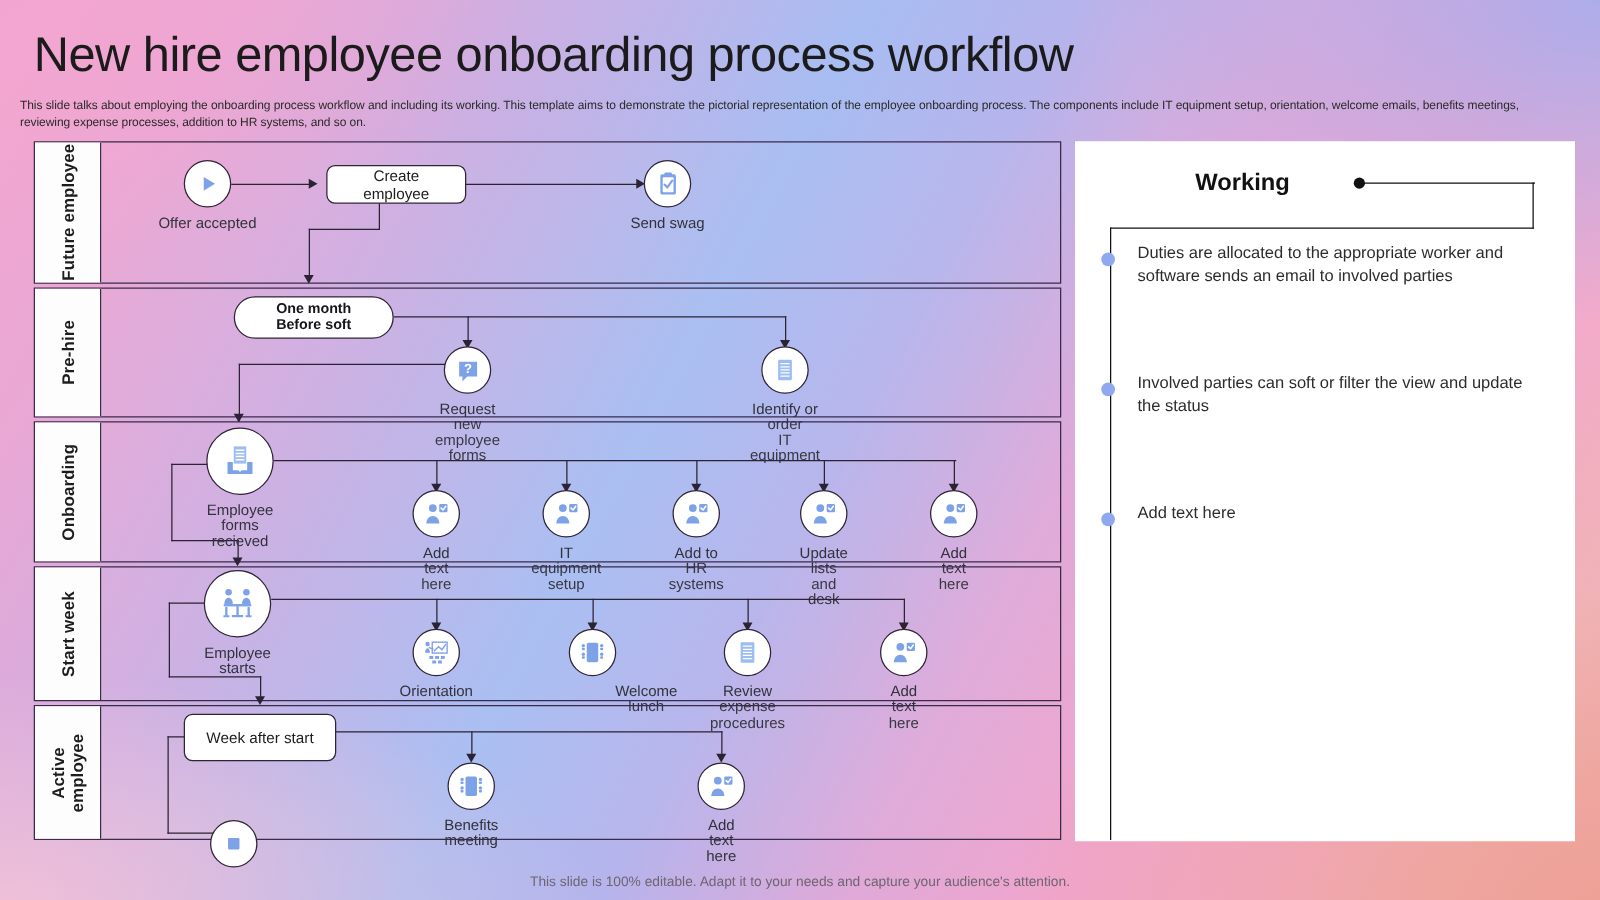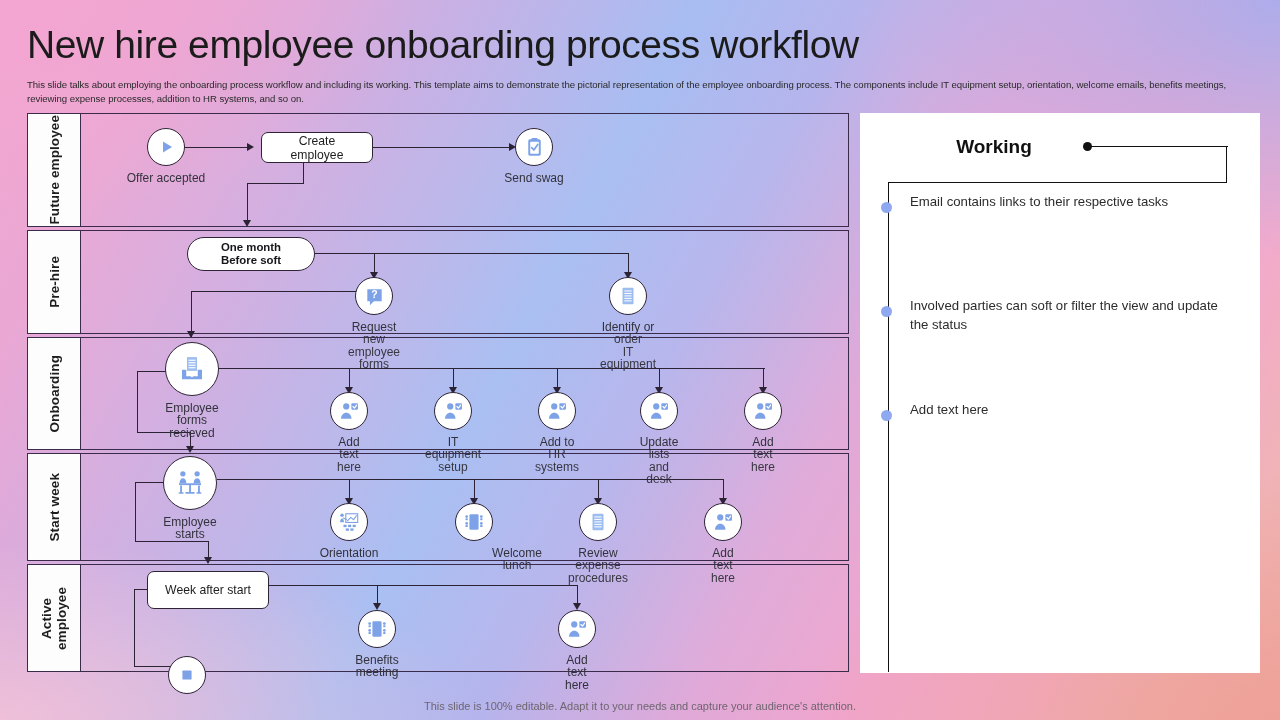--- a/index.html
+++ b/index.html
@@ -34,21 +34,21 @@
 
   .page { position: absolute; inset: 0; }
 
   
   .title {
     position: absolute; left: 27px; top: 23px;
     font-size: 39px; font-weight: 400; color: #1b1b1b;
     letter-spacing: -0.4px; white-space: nowrap; text-align: right;
   }
   .subtitle {
-    position: absolute; left: 27px; top: 78px; width: 1228px;
+    position: absolute; left: 16px; top: 78px; width: 1228px;
     font-size: 9.6px; line-height: 13.5px; color: #2a2a2a;
     letter-spacing: -0.05px;
   }
 
   
   .diagram { position: absolute; left: 27px; top: 113px; width: 822px; height: 560px; }
 
   .lane {
     position: absolute; left: 0; width: 822px;
     border: 1.4px solid #3a2b4a;
@@ -549,21 +549,21 @@
   <div class="side-dot-hd"></div>
 
   <div class="side-line" style="left:1090px; top:146px; width:138px; height:1.3px;"></div>
   <div class="side-line" style="left:1226px; top:146px; width:1.3px; height:37px;"></div>
   <div class="side-line" style="left:888px; top:182px; width:339px; height:1.3px;"></div>
   <div class="side-line" style="left:888px; top:182px; width:1.3px; height:490px;"></div>
 
   <div class="blist">
     <div class="bitem">
       <div class="bdot"></div>
-      <div class="btext">Email contains links to their respective tasks</div>
+      <div class="btext">Duties are allocated to the appropriate worker and software sends an email to involved parties</div>
     </div>
     <div class="bitem">
       <div class="bdot"></div>
       <div class="btext">Involved  parties can soft or filter the view and update the status</div>
     </div>
     <div class="bitem">
       <div class="bdot"></div>
       <div class="btext">Add text here</div>
     </div>
   </div>

